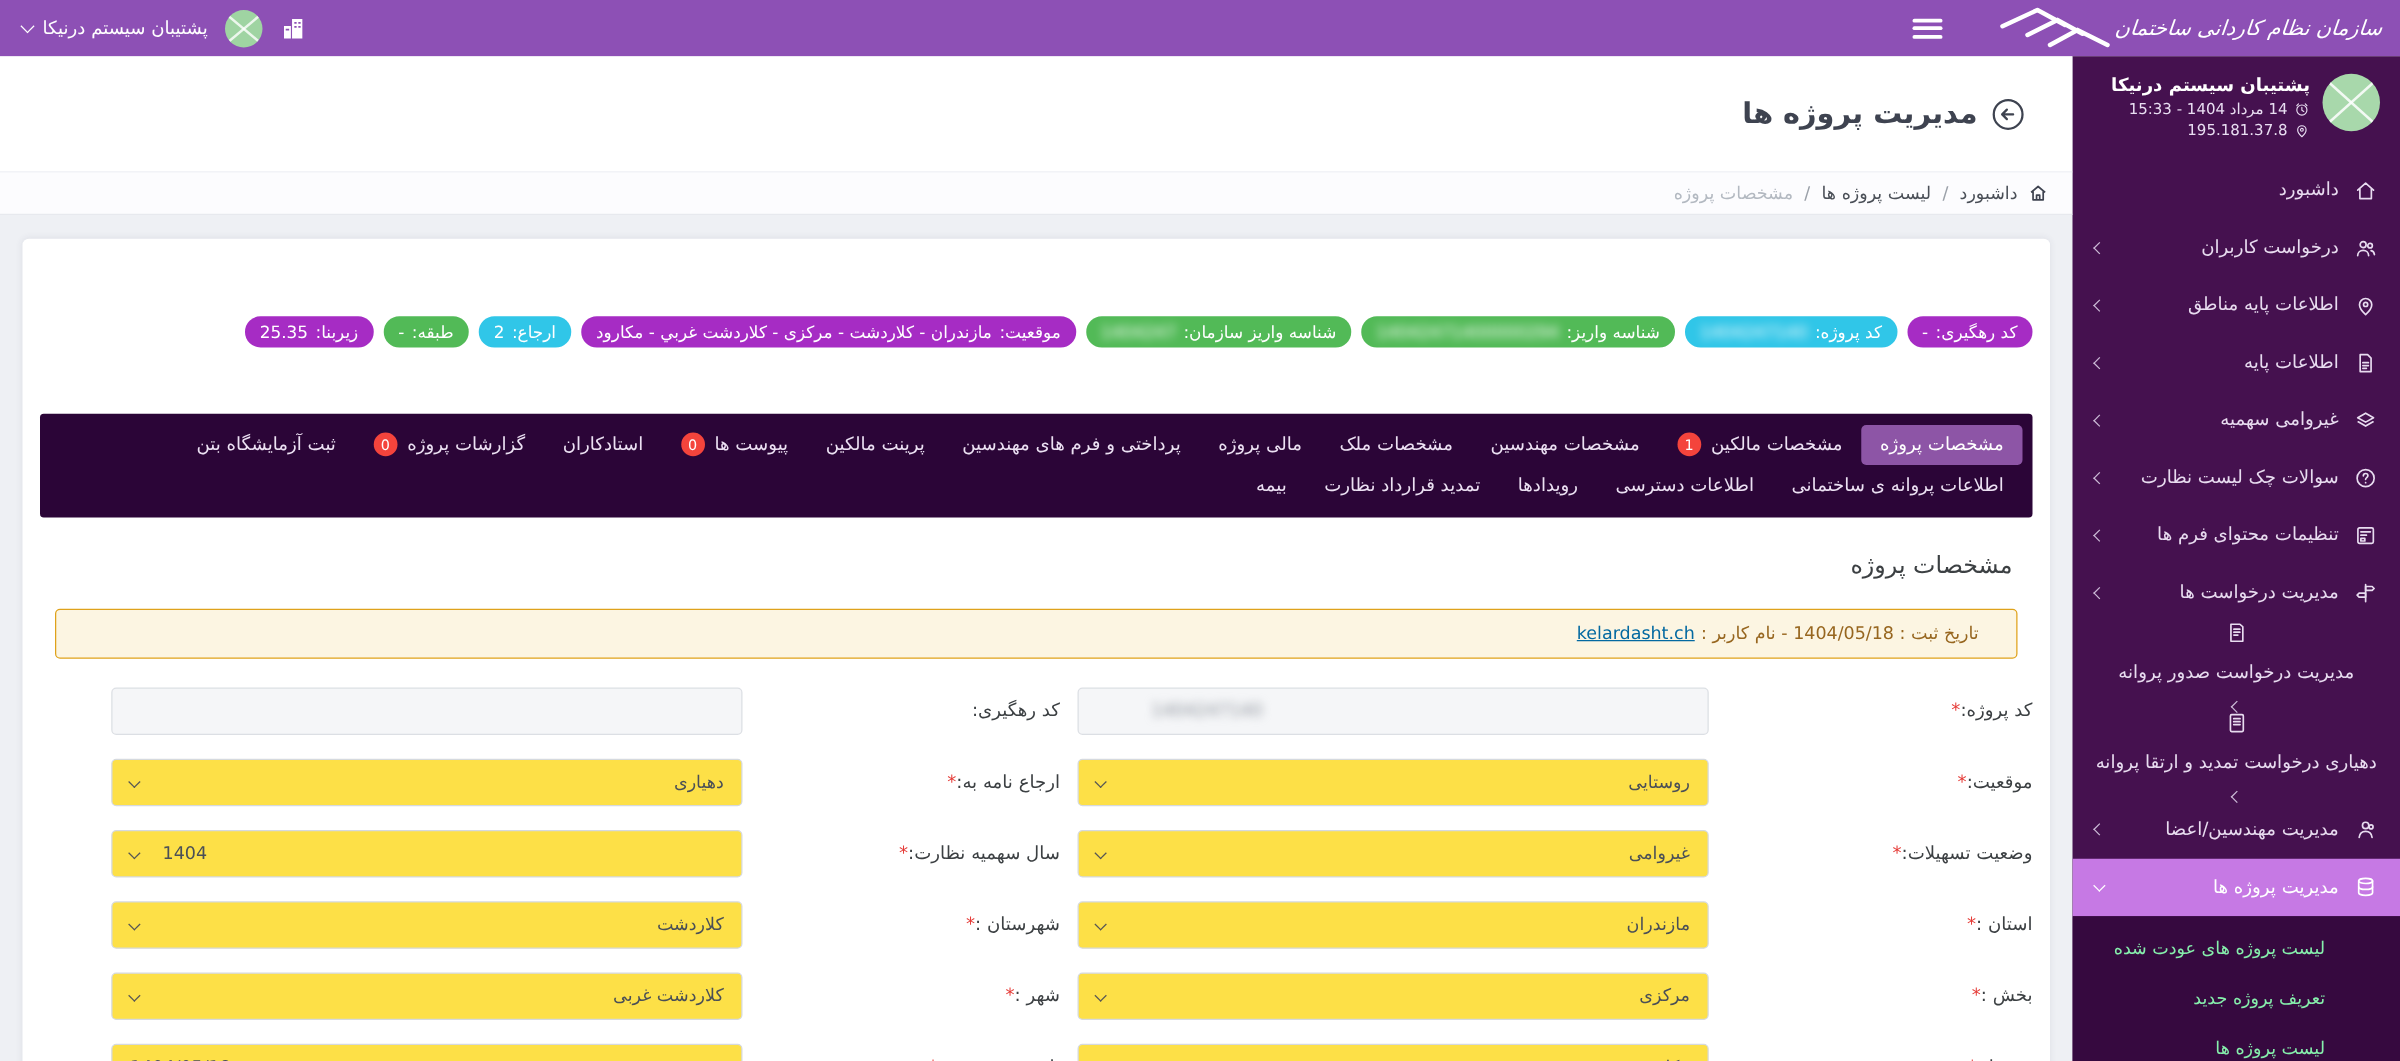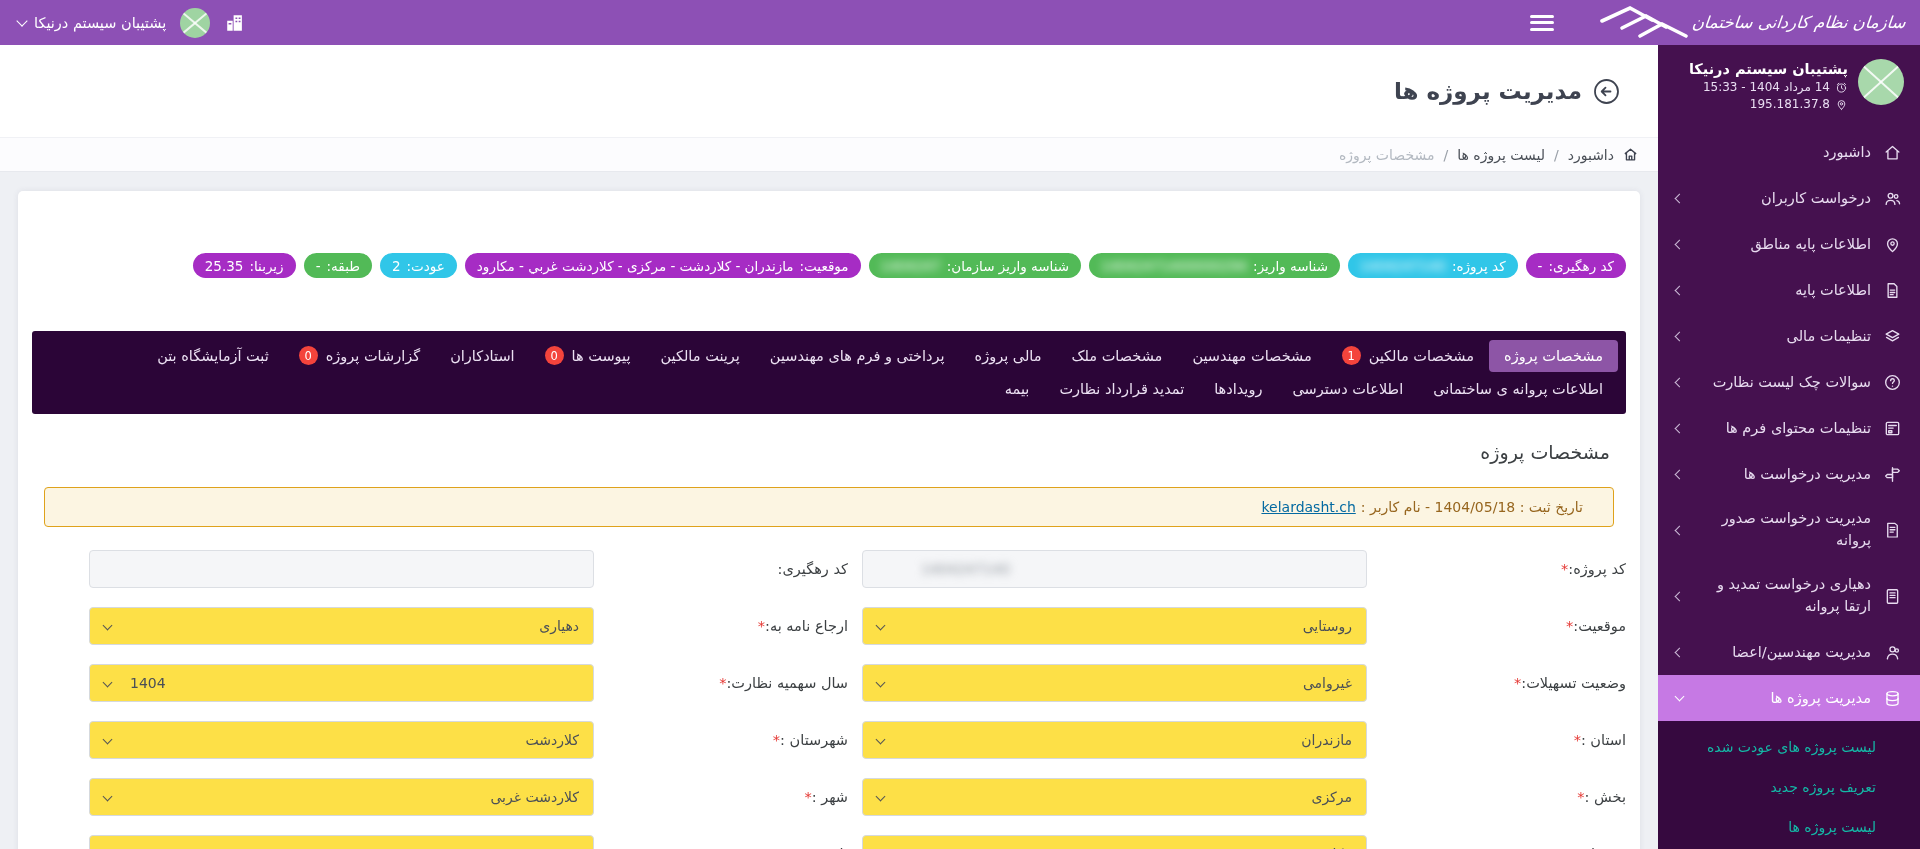--- a/index.html
+++ b/index.html
@@ -28,28 +28,28 @@
   .sb-head { padding:14px 16px 10px; display:flex; gap:10px; }
   .avatar-lg { width:46px; height:46px; border-radius:50%; background:#a8d8ab; position:relative; overflow:hidden; flex:0 0 46px; }
   .avatar-lg::before,.avatar-lg::after { content:""; position:absolute; left:-6px; right:-6px; top:22px; height:2px; background:rgba(255,255,255,.85); }
   .avatar-lg::before { transform:rotate(42deg);} .avatar-lg::after { transform:rotate(-42deg);}
   .sb-head-info { display:flex; flex-direction:column; gap:3px; padding-top:2px; }
   .sb-name { font-size:14.5px; font-weight:bold; color:#fff; }
   .sb-meta { display:flex; align-items:center; gap:5px; font-size:12px; color:#e9def2;text-align:right; }
   .sb-meta svg { flex:0 0 auto; }
   .menu { list-style:none; padding-top:8px; }
   .mi { display:flex; align-items:center; gap:12px; padding:0 18px; min-height:46px; font-size:14.5px; cursor:pointer; color:#e8dcf0; }
-  .mi.two-line { min-height:66px; line-height:1.5; }
+  .mi.two-line { min-height:66px; line-height:1.5;flex-direction:column; }
   .mi .lbl { flex:1; }
   .mi svg.si { flex:0 0 19px; }
   .mi .chev { width:7px; height:7px; border-left:1.6px solid #cdbcd8; border-bottom:1.6px solid #cdbcd8; transform:rotate(45deg); flex:0 0 7px; }
   .mi .chev.down { transform:rotate(-45deg); margin-top:-3px; border-color:#fff; }
   .mi.active { background:#c679e4; color:#fff; }
   .submenu { background:#36093f; flex:1; padding:6px 0; list-style:none; }
-  .smi { padding:12px 44px 12px 16px; font-size:14px; color:#14b8a6; cursor:pointer; }
+  .smi { padding:12px 60px 12px 16px; font-size:14px; color:#86efac; cursor:pointer; }
 
   
   .content { flex:1; display:flex; flex-direction:column; overflow:hidden; }
   .page-head { background:#fff; height:92px; display:flex; align-items:center; gap:11px; padding-right:38px; }
   .page-title { font-size:23px; color:#3e4350; }
   .breadcrumb { background:#fcfcfe; border-top:1px solid #f0f1f5; border-bottom:1px solid #e7e9ee; height:35px; display:flex; align-items:center; gap:9px; padding-right:20px; font-size:14px; color:#4a4f57; }
   .breadcrumb .sep { color:#9aa0a8; }
   .breadcrumb .muted { color:#b3b9c1; }
   .page-body { flex:1; padding:19px 18px 0; overflow:hidden; }
   .card { background:#fff; border-radius:5px; box-shadow:0 0 6px rgba(50,50,90,.09); min-height:780px; padding:0 12px; }
@@ -228,21 +228,21 @@
         <svg class="si" width="19" height="19">
             <use href="#i-doc"></use>
           </svg>
         <span class="lbl">اطلاعات پایه</span>
         <span class="chev"></span>
       </li>
       <li class="mi">
         <svg class="si" width="19" height="19">
             <use href="#i-layers"></use>
           </svg>
-        <span class="lbl">تنظیمات مالی</span>
+        <span class="lbl">غیروامی سهمیه</span>
         <span class="chev"></span>
       </li>
       <li class="mi">
         <svg class="si" width="19" height="19">
             <use href="#i-question"></use>
           </svg>
         <span class="lbl">سوالات چک لیست نظارت</span>
         <span class="chev"></span>
       </li>
       <li class="mi">
@@ -335,21 +335,21 @@
           </span>
           <span class="badge green">
             <span>شناسه واریز سازمان:</span>
               <span class="blurred">1404247</span>
           </span>
           <span class="badge purple">
             <span>موقعیت:</span>
               <span>مازندران - کلاردشت - مرکزی - کلاردشت غربي - مکارود</span>
           </span>
           <span class="badge cyan">
-            <span>عودت:</span>
+            <span>ارجاع:</span>
               <span>2</span>
           </span>
           <span class="badge green">
             <span>طبقه:</span>
               <span>-</span>
           </span>
           <span class="badge purple">
             <span>زیربنا:</span>
               <span>25.35</span>
           </span>

